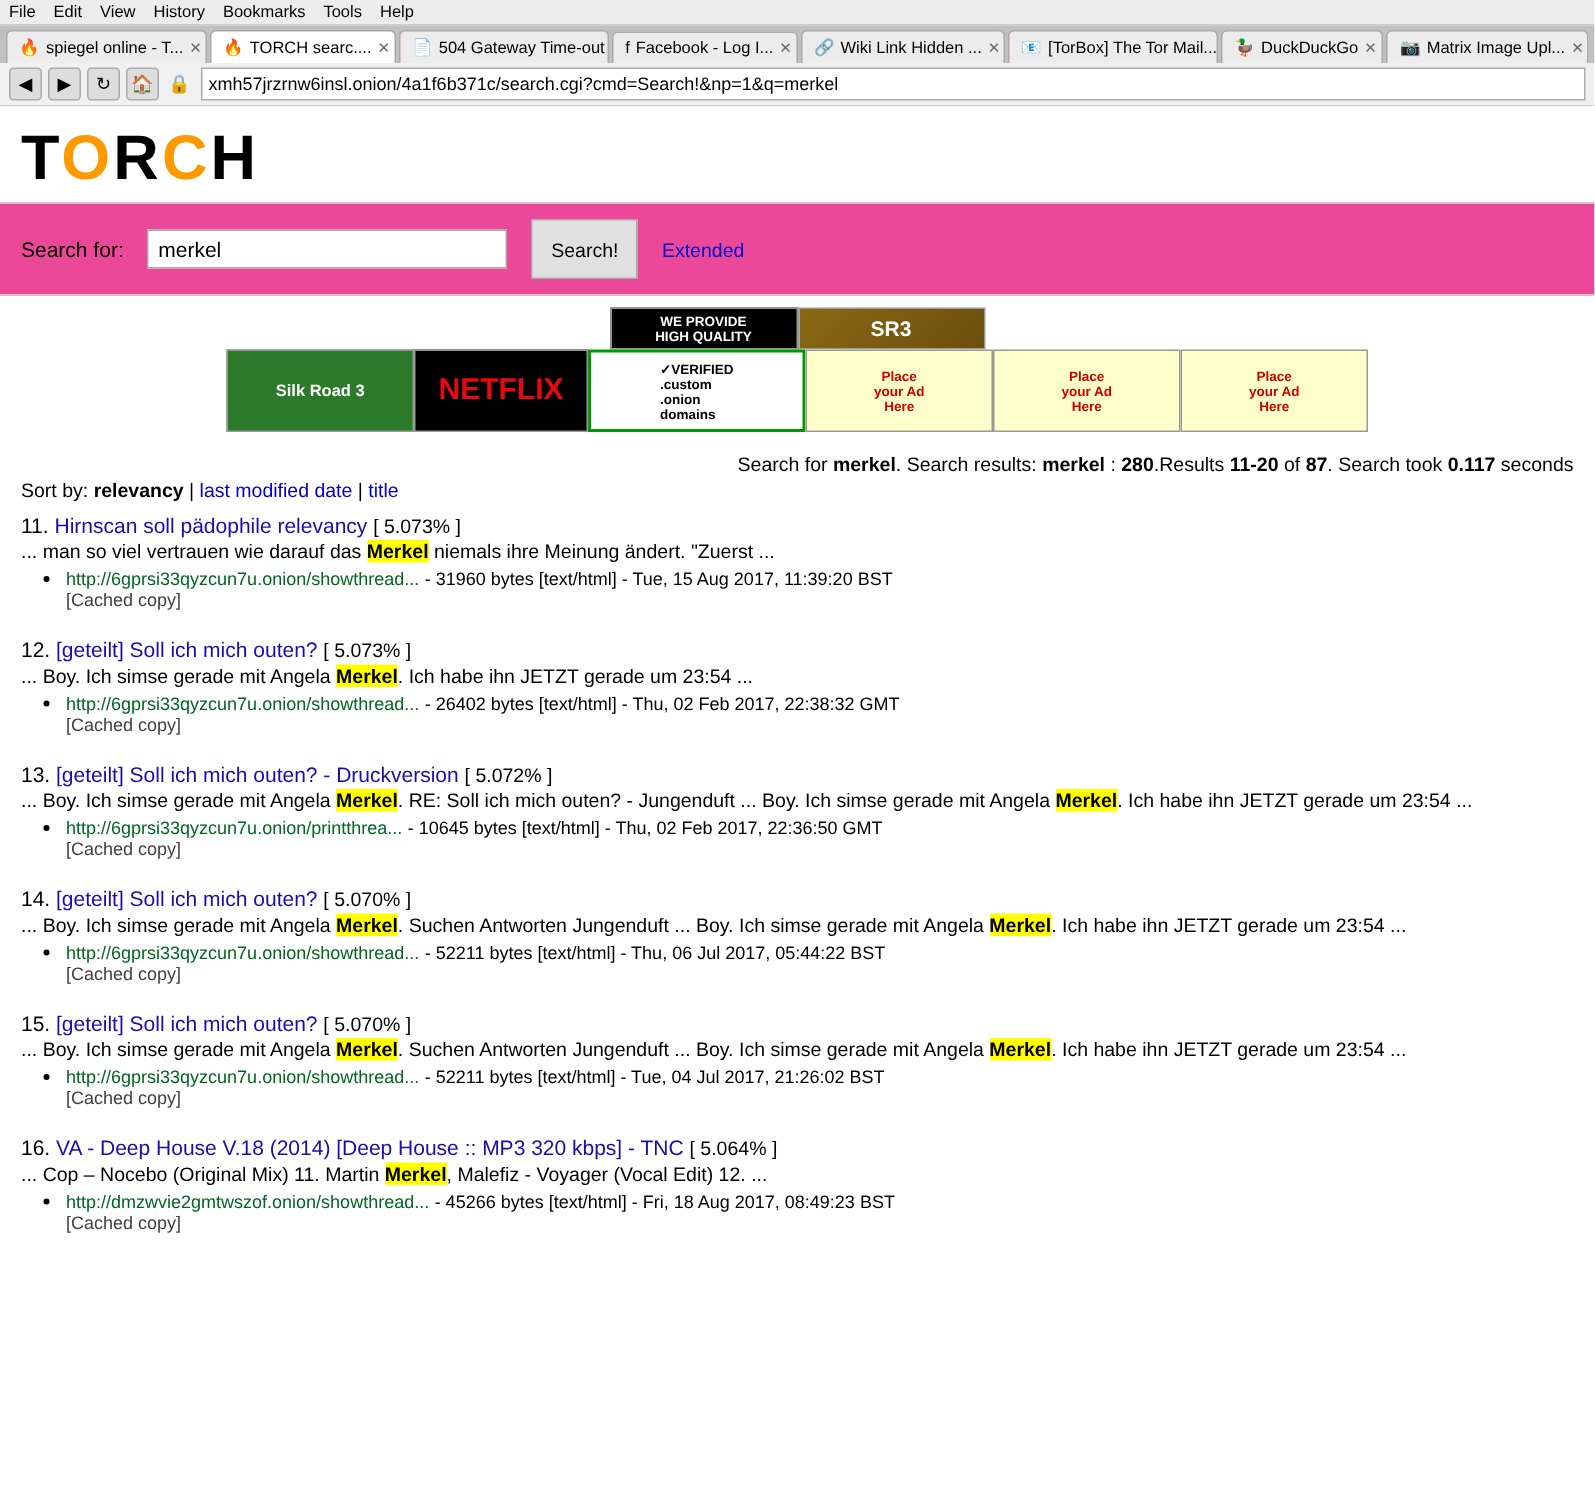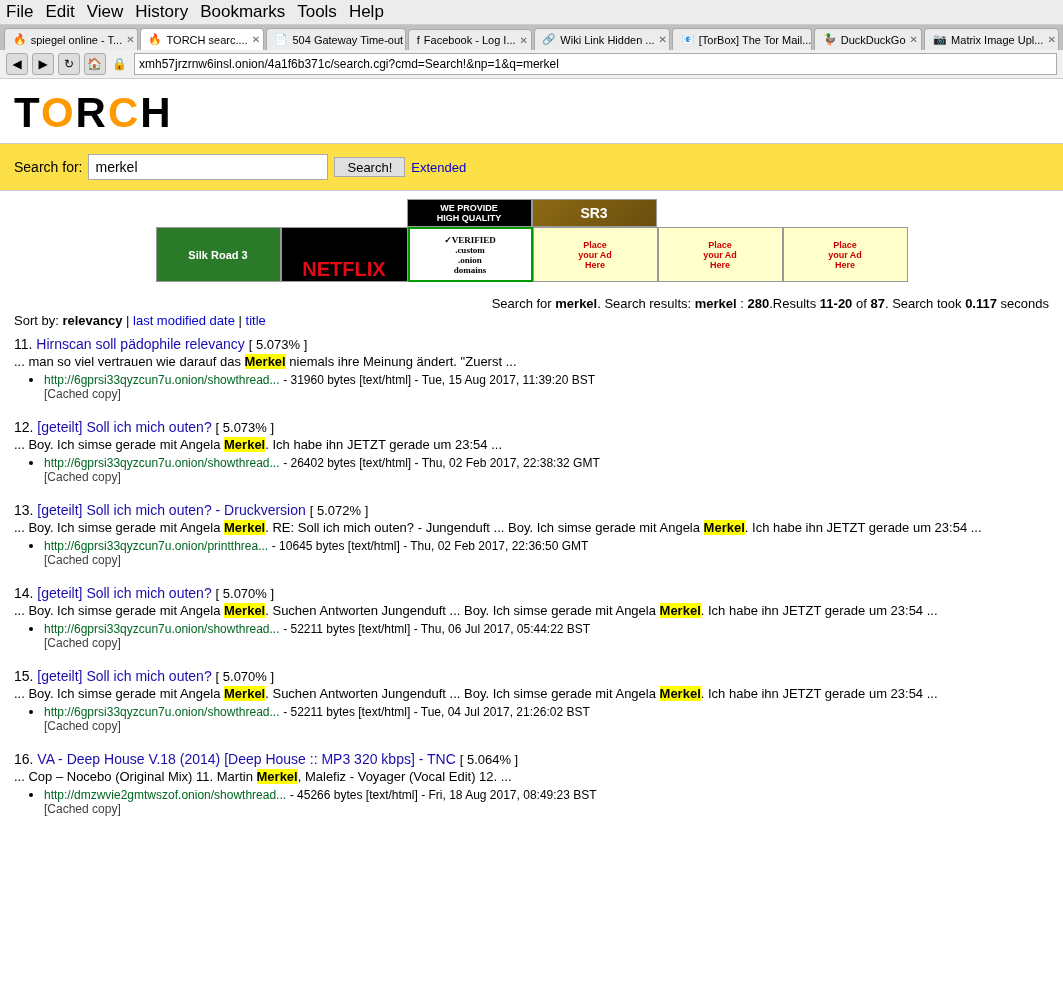--- a/index.html
+++ b/index.html
@@ -1,40 +1,40 @@
 <!DOCTYPE html>
 <html><head>
   <meta charset="utf-8">
   <style>
     * { margin: 0; padding: 0; box-sizing: border-box; }
     body { font-family: Arial, sans-serif; font-size: 13px; background: #fff; color: #000; }
-    .browser-menu { display: flex; gap: 12px; padding: 2px 6px; font-size: 17px; background: #ececec; border-bottom: 1px solid #ccc; }
+    .browser-menu { display: flex; gap: 12px; padding: 2px 6px; font-size: 11px; background: #ececec; border-bottom: 1px solid #ccc; }
     .browser-menu span { cursor: pointer; }
     .tab-bar { display: flex; align-items: flex-end; background: #c0c0c0; padding: 3px 4px 0; gap: 2px; overflow-x: hidden; }
     .tab { display: flex; align-items: center; gap: 4px; padding: 4px 8px; background: #ececec; border: 1px solid #aaa; border-bottom: none; border-radius: 4px 4px 0 0; font-size: 11px; max-width: 140px; cursor: pointer; white-space: nowrap; overflow: hidden; text-overflow: ellipsis; }
     .tab.active { background: #fff; }
     .tab-close { font-size: 10px; color: #666; cursor: pointer; flex-shrink: 0; }
     .tab-icon { font-size: 11px; }
     .address-bar-row { display: flex; align-items: center; gap: 4px; padding: 3px 6px; background: #f0f0f0; border-bottom: 1px solid #ccc; }
     .nav-btn { width: 22px; height: 22px; background: #ddd; border: 1px solid #aaa; border-radius: 3px; cursor: pointer; font-size: 12px; display: flex; align-items: center; justify-content: center; }
     .home-btn { width: 22px; height: 22px; }
     .address-box { flex: 1; height: 22px; border: 1px solid #aaa; padding: 0 4px; font-size: 12px; background: #fff; }
 
     
     .page { padding: 0; background: #fff; }
 
     
     .logo-area { padding: 10px 14px 6px; background: #fff; }
     .torch-logo { font-family: 'Arial Black', Arial, sans-serif; font-size: 42px; font-weight: 900; letter-spacing: 2px; color: #000; display: inline-block; }
 
     
-    .search-bar-area { background: #fde047; padding: 10px 14px; border-top: 1px solid #ccc; border-bottom: 1px solid #ccc; display: flex; align-items: center; gap: 6px; }
+    .search-bar-area { background: #ec4899; padding: 10px 14px; border-top: 1px solid #ccc; border-bottom: 1px solid #ccc; display: flex; align-items: center; gap: 16px; }
     .search-label { font-size: 14px; }
     .search-input { width: 240px; height: 26px; border: 1px solid #aaa; padding: 0 6px; font-size: 14px; }
-    .search-btn { height: 20px; padding: 2px 12px; background: #e0e0e0; border: 1px solid #aaa; cursor: pointer; font-size: 13px; }
+    .search-btn { height: 40px; padding: 2px 12px; background: #e0e0e0; border: 1px solid #aaa; cursor: pointer; font-size: 13px; }
     .extended-link { color: #00c; font-size: 13px; text-decoration: none; cursor: pointer; }
 
     
     .ads-banner { display: flex; flex-direction: column; align-items: center; margin: 8px 0; }
     .ad-cell { width: 125px; height: 46px; border: 1px solid #999; overflow: hidden; position: relative; display: flex; align-items: center; justify-content: center; font-size: 9px; font-weight: bold; text-align: center; }
     .ad-top-row { display: flex; }
     .ad-top-row .ad-cell { height: 28px; }
     .ad-bottom-row { display: flex; }
     .ad-bottom-row .ad-cell { height: 55px; }
 
@@ -154,24 +154,24 @@
         <span>WE PROVIDE<br>HIGH QUALITY</span>
       </div>
       <div class="ad-cell ad-sr3-img" style="background: linear-gradient(135deg, #8B6914 0%, #6a4e0d 100%); color:#fff; font-size:14px; font-weight:900;">
         <span>SR3</span>
       </div>
     </div>
     <div class="ad-bottom-row">
       <div class="ad-cell ad-silkroad" style="width:125px; background:#2a7a2a; color:#fff; font-size:11px; font-weight:bold; text-align:center; padding:4px;">
         <span>Silk Road 3</span>
       </div>
-      <div class="ad-cell ad-netflix" style="width:127px; background:#000; color:#e50914; font-size:20px; font-weight:900; text-align:center;align-items:flex-end;">
+      <div class="ad-cell ad-netflix" style="width:116px; background:#000; color:#e50914; font-size:20px; font-weight:900; text-align:center;">
         <span>NETFLIX</span>
       </div>
-      <div class="ad-cell ad-onion" style="width:125px; background:#fff; border:2px solid #090; font-size:9px; text-align:center; font-weight:bold;font-family:Liberation Serif, serif;">
+      <div class="ad-cell ad-onion" style="width:145px; background:#fff; border:2px solid #090; font-size:9px; text-align:left; font-weight:bold;">
         <span>✓VERIFIED<br>.custom<br>.onion<br>domains</span>
       </div>
       <div class="ad-cell ad-place" style="width:125px; background:#ffc; font-size:9px; font-weight:bold; text-align:center; position:relative; overflow:hidden;">
         <span style="color:#c00; font-weight:bold;">Place<br>your Ad<br>Here</span>
       </div>
       <div class="ad-cell ad-place-2" style="width:125px; background:#ffc; font-size:9px; font-weight:bold; text-align:center; position:relative; overflow:hidden;">
         <span style="color:#c00; font-weight:bold;">Place<br>your Ad<br>Here</span>
       </div>
       <div class="ad-cell ad-place-3" style="width:125px; background:#ffc; font-size:9px; font-weight:bold; text-align:center; position:relative; overflow:hidden;">
         <span style="color:#c00; font-weight:bold;">Place<br>your Ad<br>Here</span>

